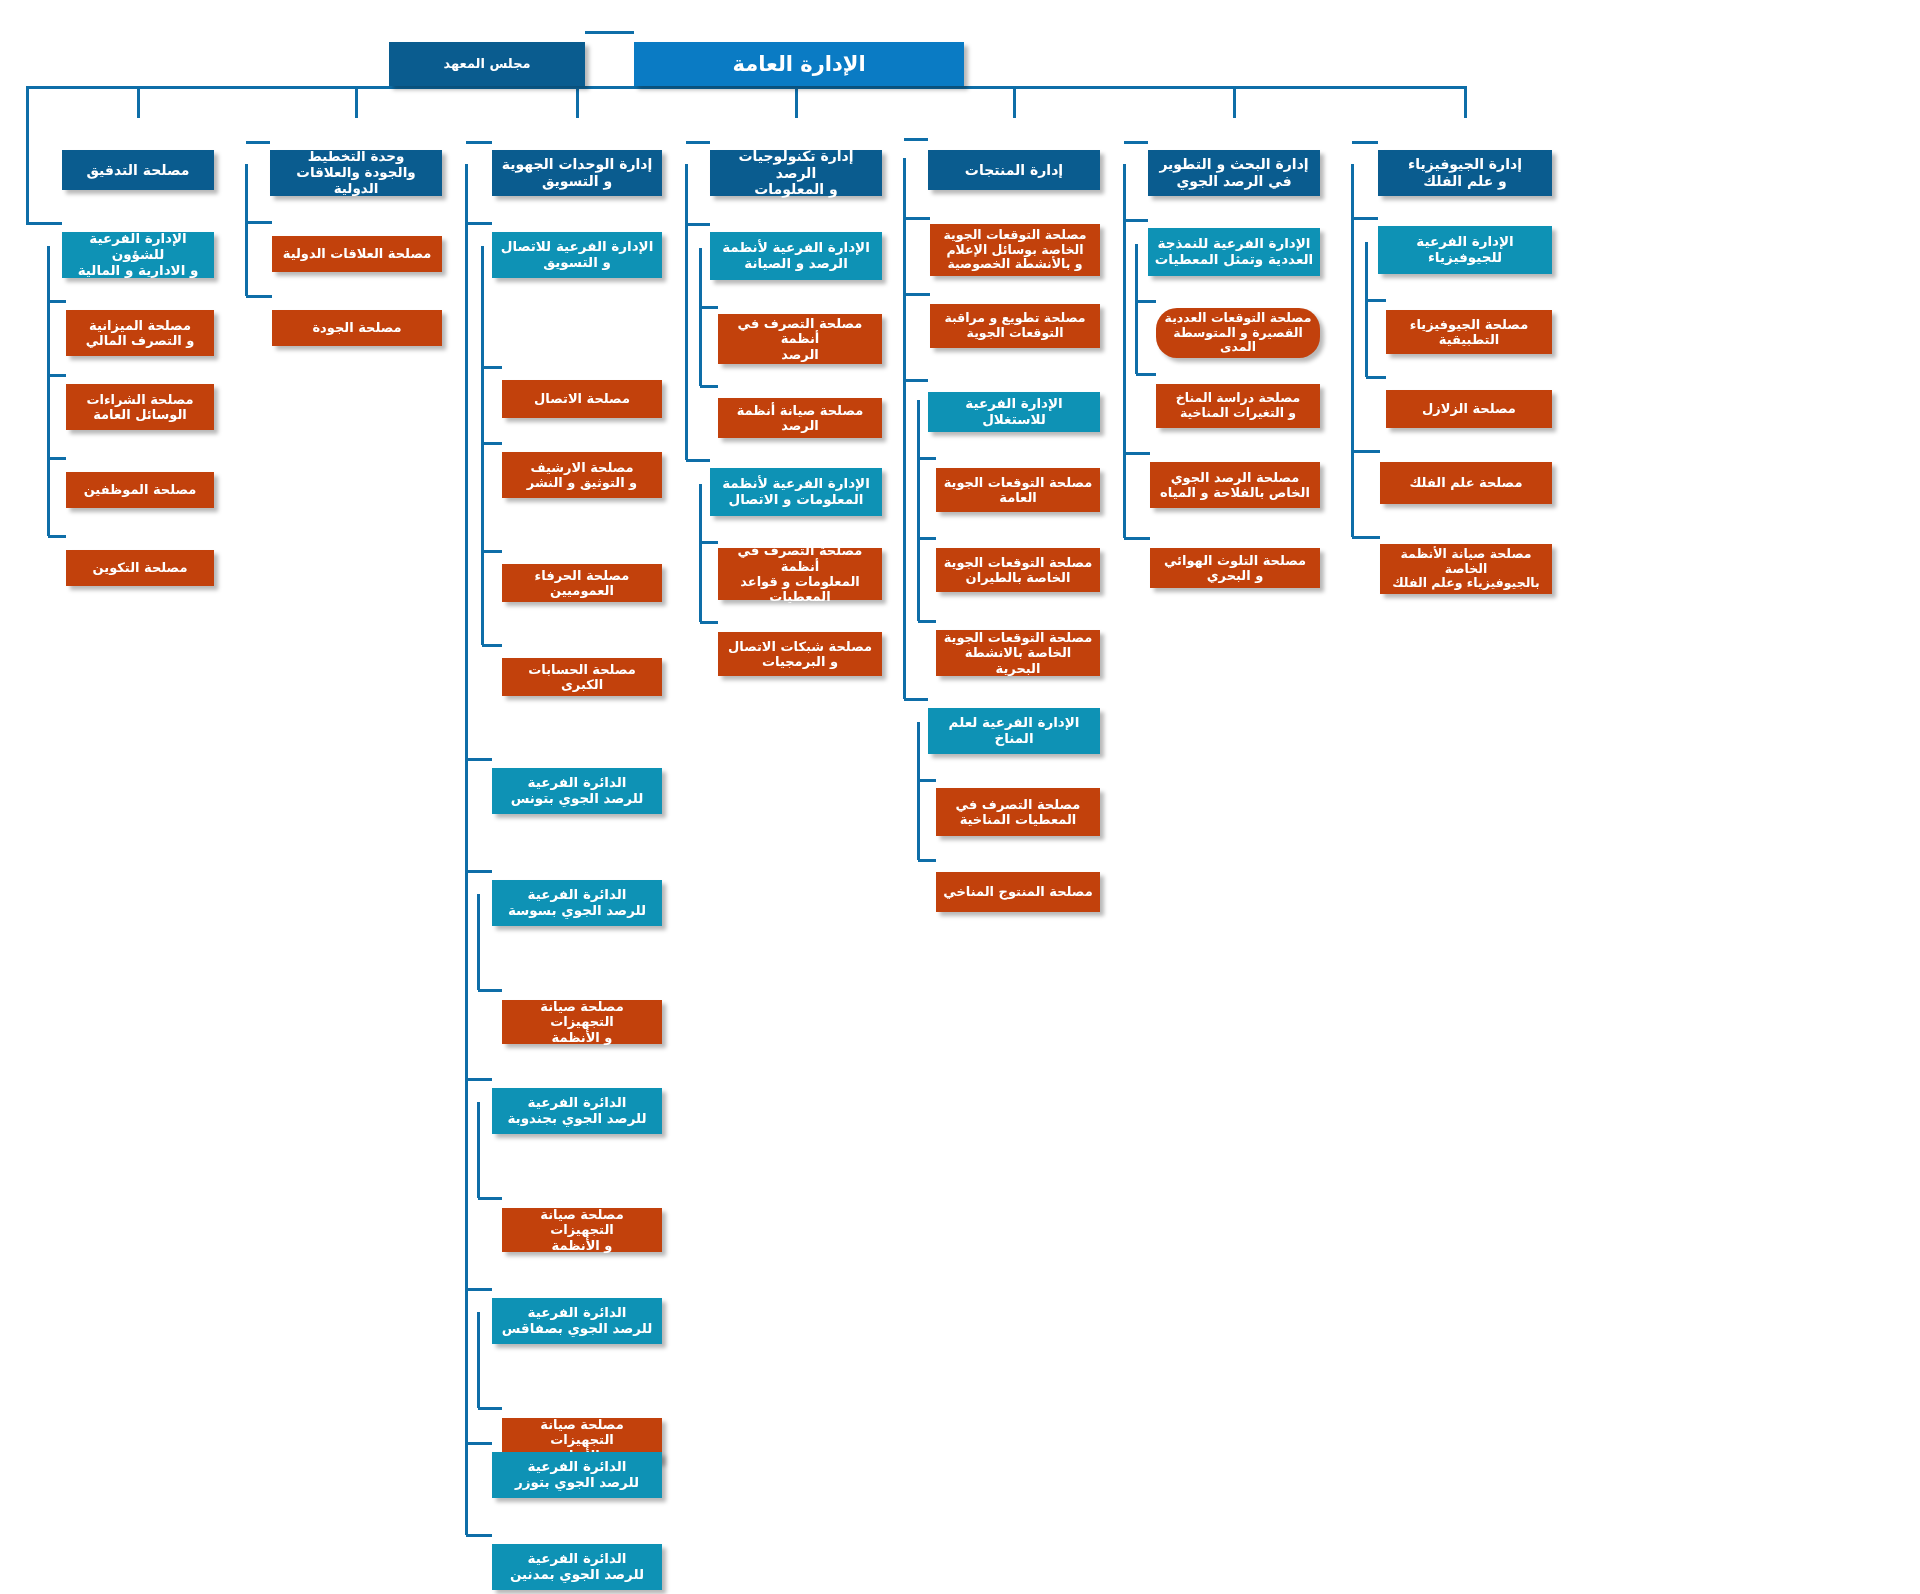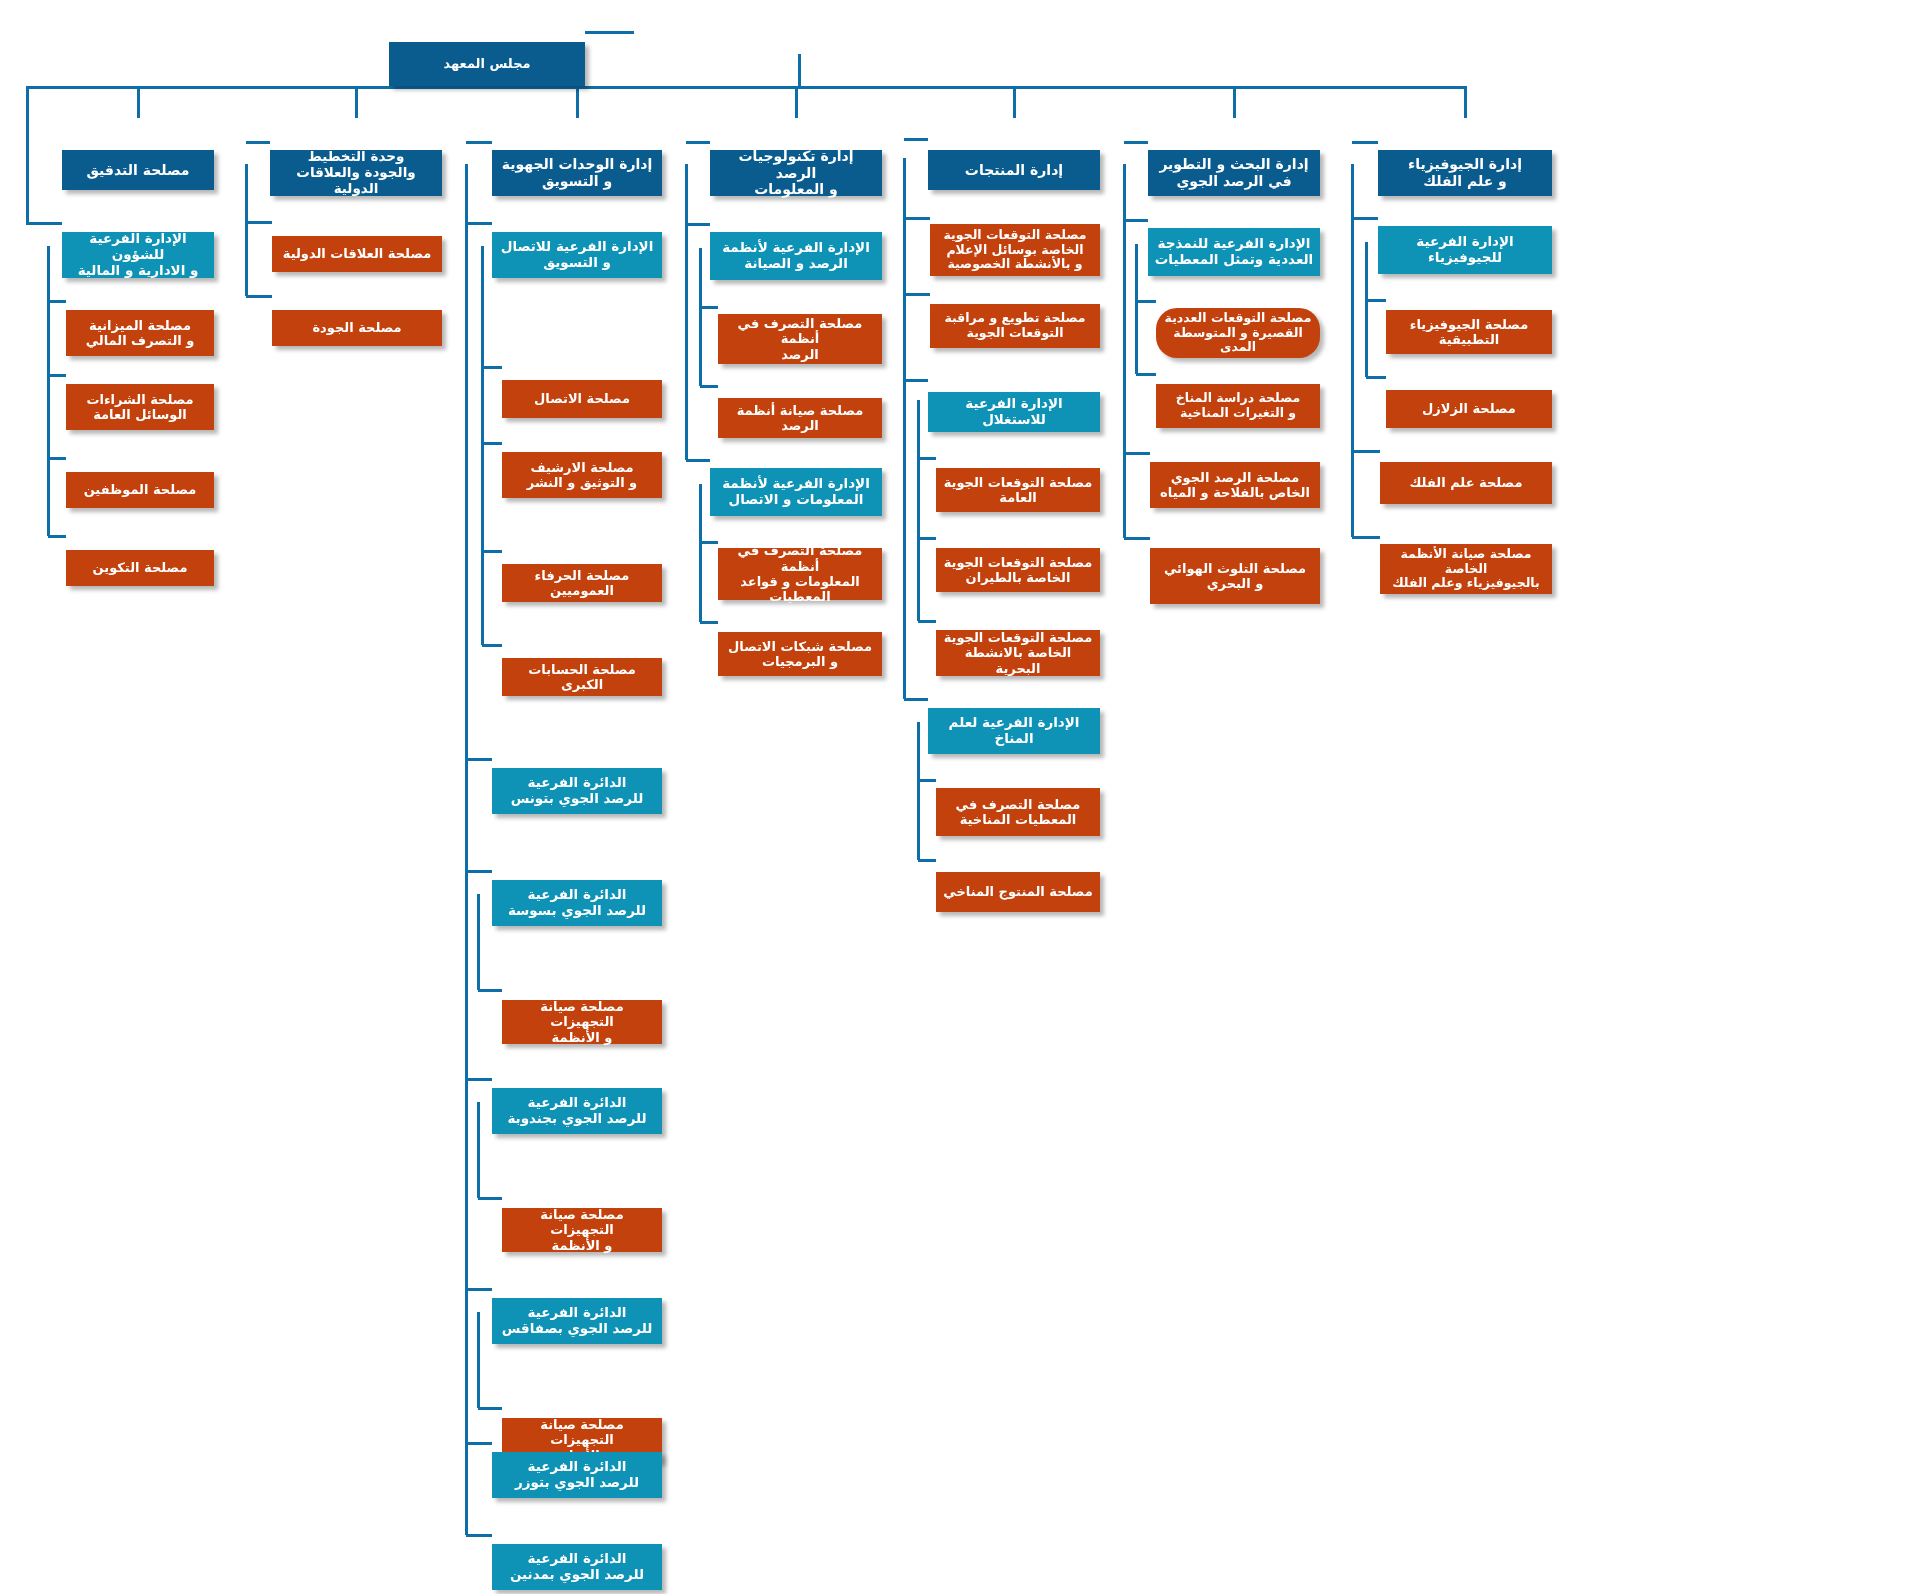--- a/index.html
+++ b/index.html
@@ -26,20 +26,21 @@
   .teal  {background:#0e92b5;}
   .grey  {background:#c2410c;}
   .line{position:absolute;background:#0e6ea8;z-index:1;}
   .line.h{height:3px;}
   .line.v{width:3px;}
 </style>
 </head>
 <body>
 
 <div id="canvas">
+    <div class="box root" style="left: 634px; top: 10px; width: 330px; height: 44px; font-size: 21px;">الإدارة العامة</div>
     <div class="box council-box dark" style="left: 389px; top: 10px; width: 196px; height: 44px; font-size: 13px;">مجلس المعهد</div>
     <div class="line h" style="left: 585px; top: 31px; width: 49px;"></div>
     <div class="line v" style="left: 798px; top: 54px; height: 32px;"></div>
     <div class="box dark" style="left: 62px; top: 118px; width: 152px; height: 40px; font-size: 14px;">مصلحة التدقيق</div>
     <div class="line v" style="left: 137px; top: 86px; height: 32px;"></div>
     <div class="box dark" style="left: 270px; top: 118px; width: 172px; height: 46px; font-size: 13.5px;">وحدة التخطيط
 والجودة والعلاقات الدولية</div>
     <div class="line v" style="left: 355px; top: 86px; height: 32px;"></div>
     <div class="box dark" style="left: 492px; top: 118px; width: 170px; height: 46px; font-size: 14px;">إدارة الوحدات الجهوية
 و التسويق</div>
@@ -184,21 +185,21 @@
     <div class="line v" style="left: 1135px; top: 244px; height: 130px;"></div>
     <div class="box grey" style="left: 1156px; top: 276px; width: 164px; height: 50px; font-size: 12.5px; border-radius: 21px;">مصلحة التوقعات العددية
 القصيرة و المتوسطة المدى</div>
     <div class="line h" style="left: 1136px; top: 300px; width: 20px;"></div>
     <div class="box grey" style="left: 1156px; top: 352px; width: 164px; height: 44px; font-size: 12.5px;">مصلحة دراسة المناخ
 و التغيرات المناخية</div>
     <div class="line h" style="left: 1136px; top: 373px; width: 20px;"></div>
     <div class="box grey" style="left: 1150px; top: 430px; width: 170px; height: 46px; font-size: 13px;">مصلحة الرصد الجوي
 الخاص بالفلاحة و المياه</div>
     <div class="line h" style="left: 1124px; top: 452px; width: 26px;"></div>
-    <div class="box grey" style="left: 1150px; top: 516px; width: 170px; height: 56px; font-size: 13px;">مصلحة التلوث الهوائي
+    <div class="box grey" style="left: 1150px; top: 516px; width: 170px; height: 40px; font-size: 13px;">مصلحة التلوث الهوائي
 و البحري</div>
     <div class="line h" style="left: 1124px; top: 537px; width: 26px;"></div>
     <div class="line v" style="left: 1351px; top: 164px; height: 373px;"></div>
     <div class="line h" style="left: 1352px; top: 141px; width: 26px;"></div>
     <div class="box teal" style="left: 1378px; top: 194px; width: 174px; height: 48px; font-size: 13.5px;">الإدارة الفرعية
 للجيوفيزياء</div>
     <div class="line h" style="left: 1352px; top: 217px; width: 26px;"></div>
     <div class="line v" style="left: 1365px; top: 242px; height: 135px;"></div>
     <div class="box grey" style="left: 1386px; top: 278px; width: 166px; height: 44px; font-size: 13px;">مصلحة الجيوفيزياء
 التطبيقية</div>

